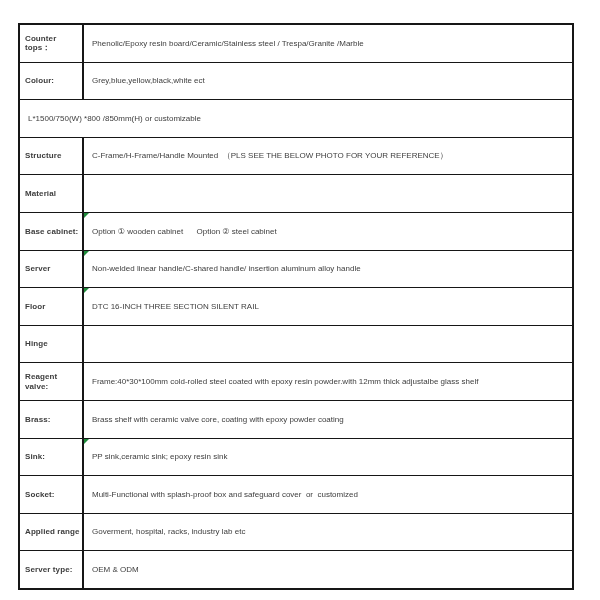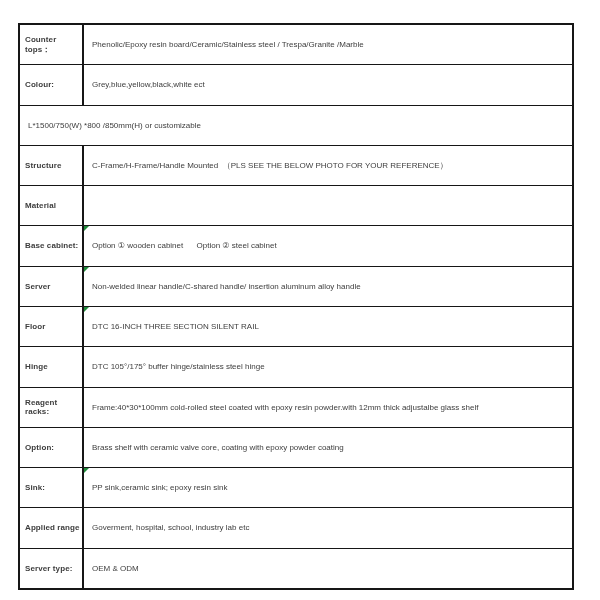--- a/index.html
+++ b/index.html
@@ -130,51 +130,54 @@
   </div>
       <div class="spec-row">
     <div class="cell-label">Floor</div>
     <div class="cell-value">
       <span class="error-marker" style="border-top-color: rgb(31, 139, 59);"></span>
       <span class="value-text">DTC 16-INCH THREE SECTION SILENT RAIL</span>
     </div>
   </div>
       <div class="spec-row">
     <div class="cell-label">Hinge</div>
-    <div class="cell-value">
-      
-      <span class="value-text">DTC 105°/175° buffer hinge/stainless steel hinge</span>
-    </div>
   </div>
       <div class="spec-row">
-    <div class="cell-label">Reagent racks:</div>
+    <div class="cell-label">Reagent valve:</div>
     <div class="cell-value">
       
       <span class="value-text">Frame:40*30*100mm cold-rolled steel coated with epoxy resin powder.with 12mm thick adjustalbe glass shelf</span>
     </div>
   </div>
       <div class="spec-row">
-    <div class="cell-label">Option:</div>
+    <div class="cell-label">Brass:</div>
     <div class="cell-value">
       
       <span class="value-text">Brass shelf with ceramic valve core, coating with epoxy powder coating</span>
     </div>
   </div>
       <div class="spec-row">
     <div class="cell-label">Sink:</div>
     <div class="cell-value">
       <span class="error-marker" style="border-top-color: rgb(31, 139, 59);"></span>
       <span class="value-text">PP sink,ceramic sink; epoxy resin sink</span>
     </div>
   </div>
       <div class="spec-row">
+    <div class="cell-label">Socket:</div>
+    <div class="cell-value">
+      
+      <span class="value-text">Multi-Functional with splash-proof box and safeguard cover  or  customized</span>
+    </div>
+  </div>
+      <div class="spec-row">
     <div class="cell-label">Applied range</div>
     <div class="cell-value">
       
-      <span class="value-text">Goverment, hospital, school, industry lab etc</span>
+      <span class="value-text">Goverment, hospital, racks, industry lab etc</span>
     </div>
   </div>
       <div class="spec-row">
     <div class="cell-label">Server type:</div>
     <div class="cell-value">
       
       <span class="value-text">OEM &amp; ODM</span>
     </div>
   </div>
     </div>

